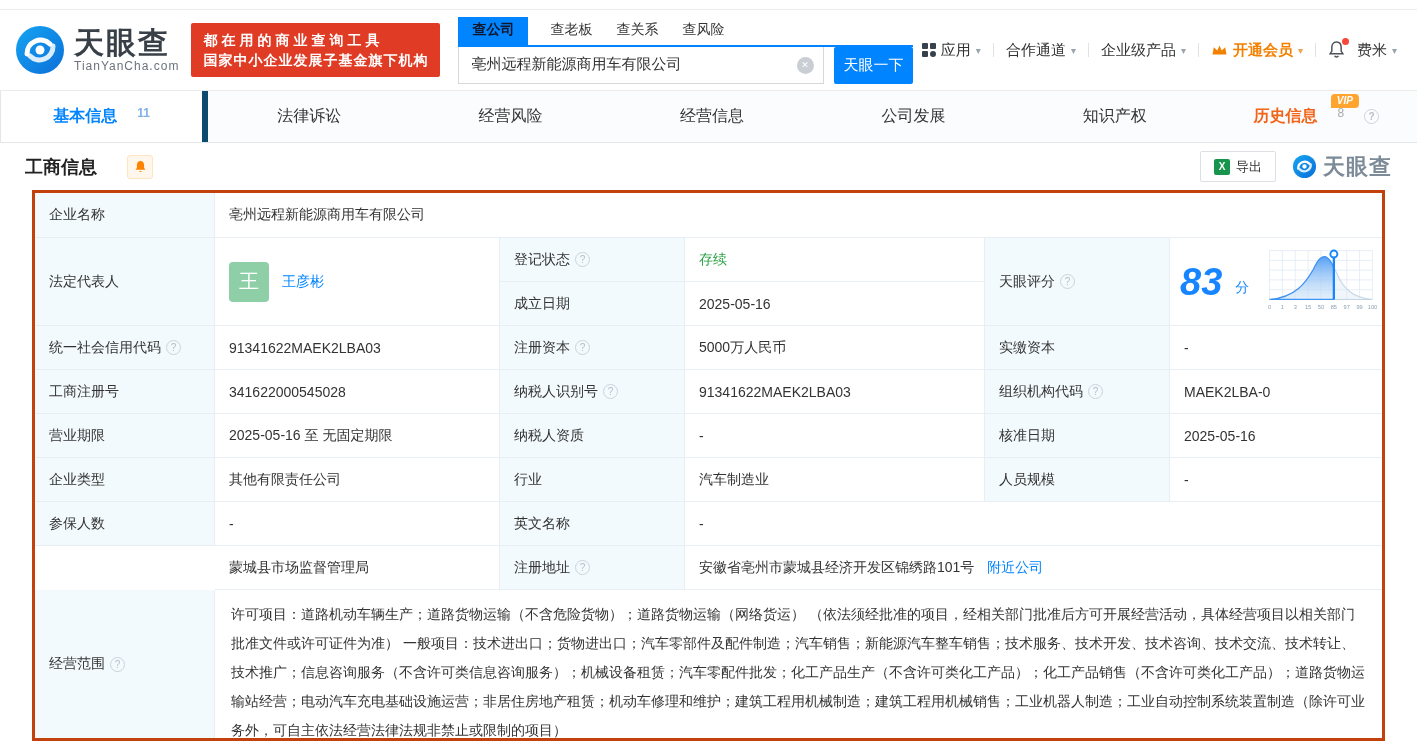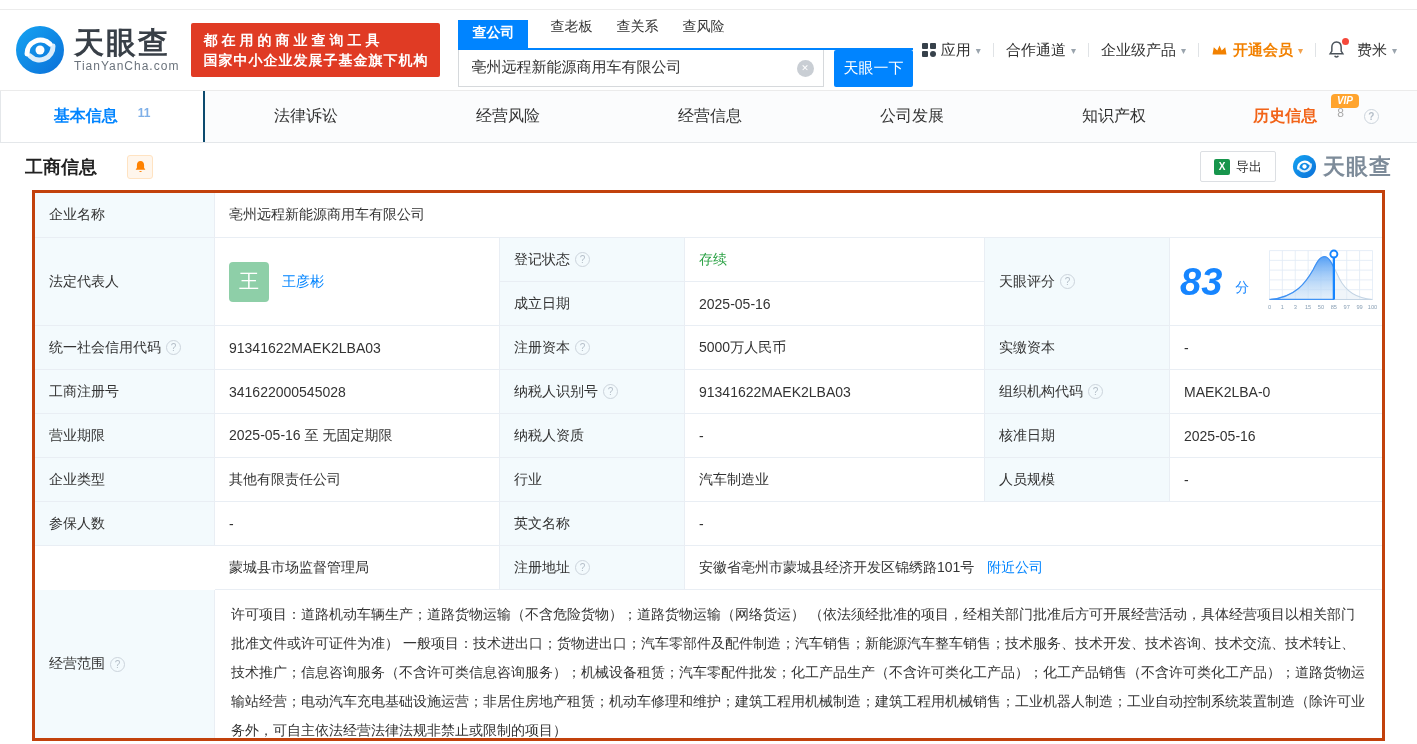--- a/index.html
+++ b/index.html
@@ -11,22 +11,22 @@
   .header { height:80px; display:flex; align-items:center; padding:0 14px; }
   .logo { display:flex; align-items:center; cursor:pointer; }
   .logo-text { margin-left:8px; }
   .logo-title { font-size:30px; font-weight:bold; color:#383f47; letter-spacing:2px; line-height:32px;}
   .logo-sub { font-size:12px; color:#6b737c; letter-spacing:1px; }
   .slogan { margin-left:12px; background:#e03b24; color:#fff; padding:7px 12px; border-radius:2px; }
   .slogan div:first-child { font-size:14px; font-weight:bold; letter-spacing:4px; line-height:20px;}
   .slogan div:last-child { font-size:14px; font-weight:bold; letter-spacing:1px; line-height:20px;}
   .search-area { margin-left:18px; width:455px; }
   .search-tabs { display:flex; align-items:flex-end; gap:20px; border-bottom:2px solid #0084ff; }
-  .stab { font-size:14px; color:#333; padding:4px 2px 12px; cursor:pointer; }
-  .stab.active { background:#0084ff; color:#ffffff; padding:4px 14px 6px; font-weight:bold;}
+  .stab { font-size:14px; color:#333; padding:4px 2px 6px; cursor:pointer; }
+  .stab.active { background:#0084ff; color:#0f172a; padding:4px 14px 6px; font-weight:bold;}
   .search-row { display:flex; }
   .search-box { position:relative; width:366px; }
   .search-box input { width:100%; height:37px; border:1px solid #d6d9dc; border-top:none;
      padding:0 34px 0 12px; font-size:15px; color:#333; outline:none;
      font-family:"Liberation Sans","DejaVu Sans",sans-serif;}
   .clear { position:absolute; right:10px; top:10px; width:17px; height:17px; border-radius:50%;
      background:#c9ced4; color:#fff; font-size:9px; display:flex; align-items:center;
      justify-content:center; cursor:pointer; }
   .search-btn { margin-left:10px; width:80px; height:37px; background:#0084ff; color:#fff;
      border:none; font-size:15px; cursor:pointer; border-radius:2px;
@@ -39,21 +39,21 @@
   .bell-wrap { position:relative; cursor:pointer; display:flex; }
   .red-dot { position:absolute; top:-3px; right:-4px; width:7px; height:7px; border-radius:50%; background:#f5483b; }
   .grid-ic { display:grid; grid-template-columns:6px 6px; grid-template-rows:6px 6px; gap:2px; }
   .grid-ic span { background:#37414b; border-radius:1px;}
   .grid-ic span:nth-child(4){ border-radius:50%; }
 
   
   .main-tabs { height:53px; display:flex; background:#fbfcfd; border-top:1px solid #ebebeb; border-bottom:1px solid #e4e7ea;}
   .mtab { flex:1; display:flex; align-items:center; justify-content:center; gap:20px;
      font-size:16px; color:#333; cursor:pointer; position:relative;}
-  .mtab.active { background:#fff; border-left:1px solid #e4e7ea; border-right:2px solid #0c4a6e;
+  .mtab.active { background:#fff; border-left:1px solid #e4e7ea; border-right:6px solid #0c4a6e;
      color:#0084ff; font-weight:bold;}
   .mtab .cnt { font-size:12px; color:#7fb0e8; margin-top:-8px;}
   .mtab.history { color:#f26419; font-weight:bold;}
   .mtab.history .cnt { color:#aaa; font-weight:normal;}
   .vip-badge { position:absolute; top:3px; right:58px; background:#ffa42e; color:#fff;
      font-size:10px; font-style:italic; font-weight:bold; padding:1px 6px 2px; border-radius:4px 4px 4px 0;}
   .help { width:15px; height:15px; border-radius:50%; border:1px solid #ccd4dc; color:#b4bec8;
      font-size:10px; display:inline-flex; align-items:center; justify-content:center; cursor:pointer; flex:none;}
 
   

